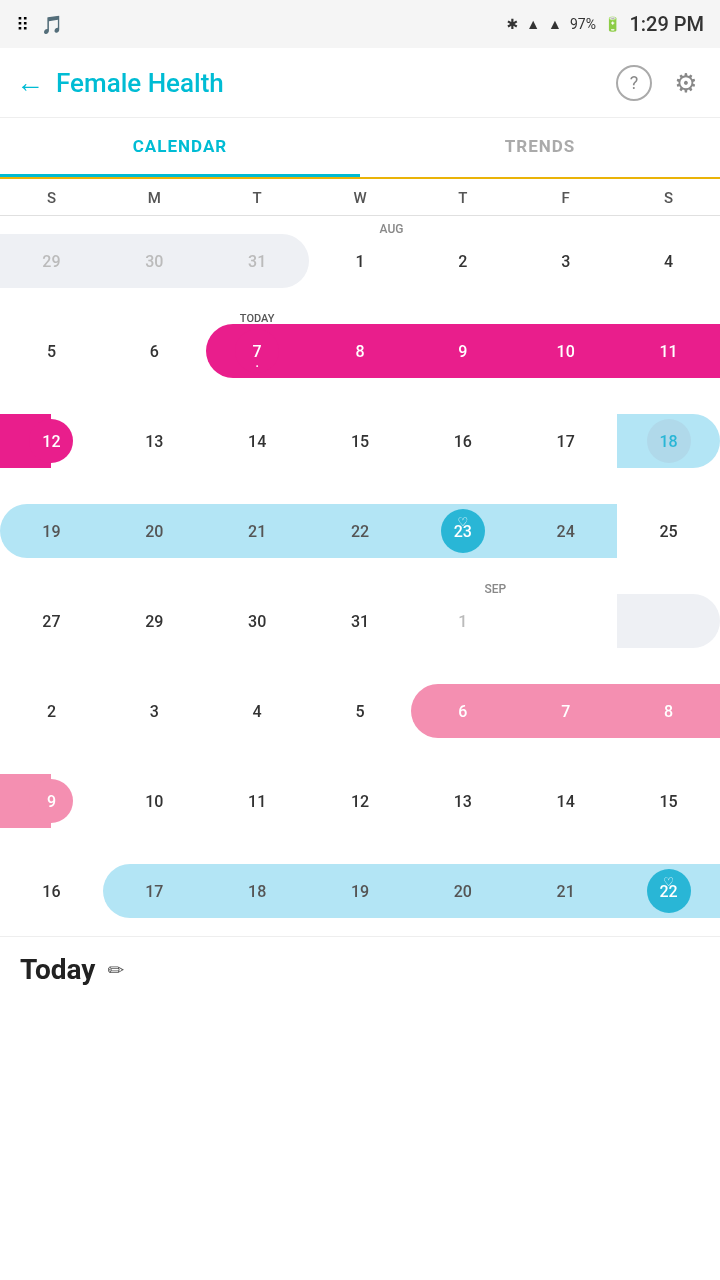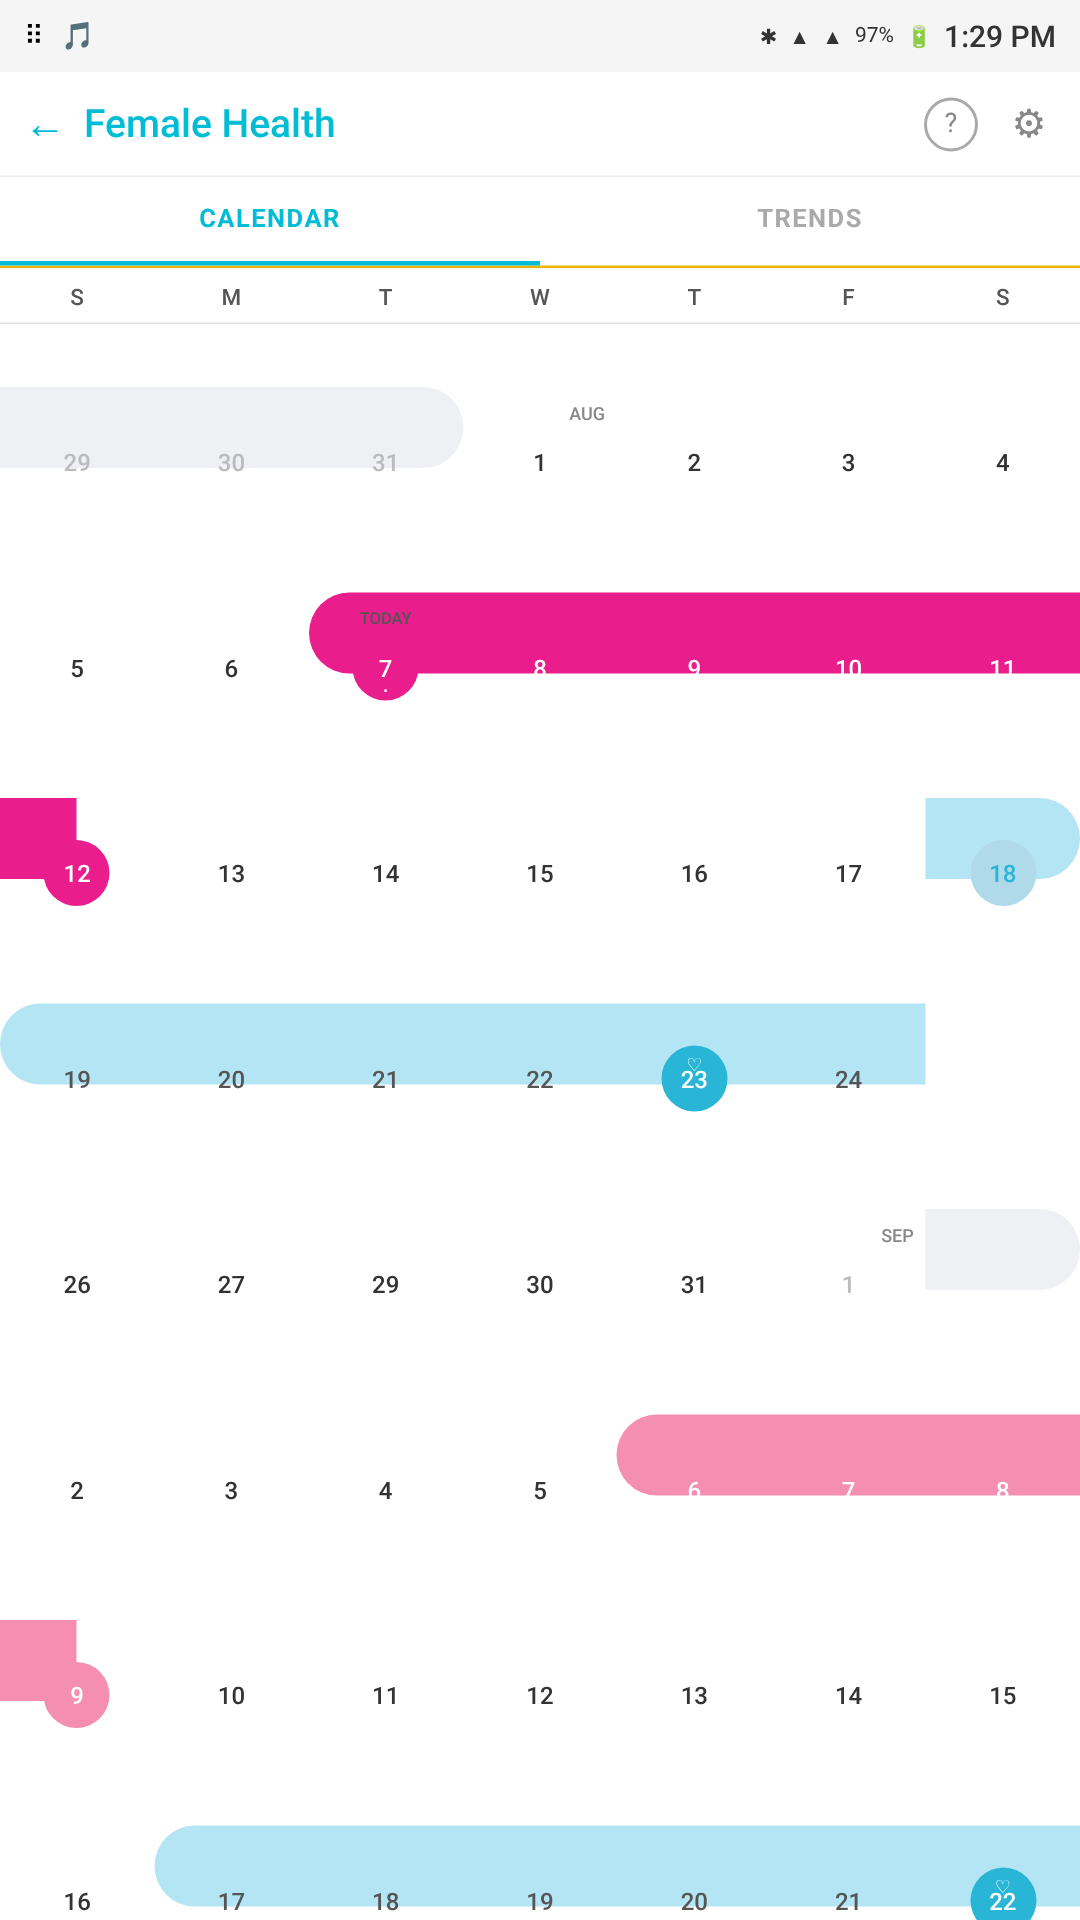--- a/index.html
+++ b/index.html
@@ -111,21 +111,20 @@
       position: relative;
       text-align: center;
       height: 90px;
       display: flex;
       align-items: center;
       justify-content: center;
       font-size: 16px;
       color: #333;
       background: transparent;
       z-index: 1;
-      margin-top: 47px;
     }
     .cal-cell.other-month { color: #aaa; }
 
     .month-label {
       position: absolute;
       top: 6px;
       right: 8px;
       font-size: 12px;
       color: #888;
       font-weight: 500;
@@ -424,28 +423,28 @@
     </div>
     <div class="cal-cell" style="z-index:3; position:relative;">
       <div class="date-circle circle-blue">
         <span class="heart-icon">♡</span>
         23
       </div>
     </div>
     <div class="cal-cell" style="z-index:2;">
       <div class="date-circle" style="color:#555;">24</div>
     </div>
+    <div class="cal-cell">
+      <div class="date-circle">25</div>
+    </div>
   </div>
 
   <div class="cal-week week-row-5" style="background:#fff;">
 
     <div class="strip" style="left:calc(6/7*100%); right:0; background:#eef0f4; border-radius:0 27px 27px 0;"></div>
-    <div class="cal-cell">
-      <div class="date-circle">26</div>
-    </div>
     <div class="cal-cell">
       <div class="date-circle">27</div>
     </div>
     <div class="cal-cell">
       <div class="date-circle">29</div>
     </div>
     <div class="cal-cell">
       <div class="date-circle">30</div>
     </div>
     <div class="cal-cell">

